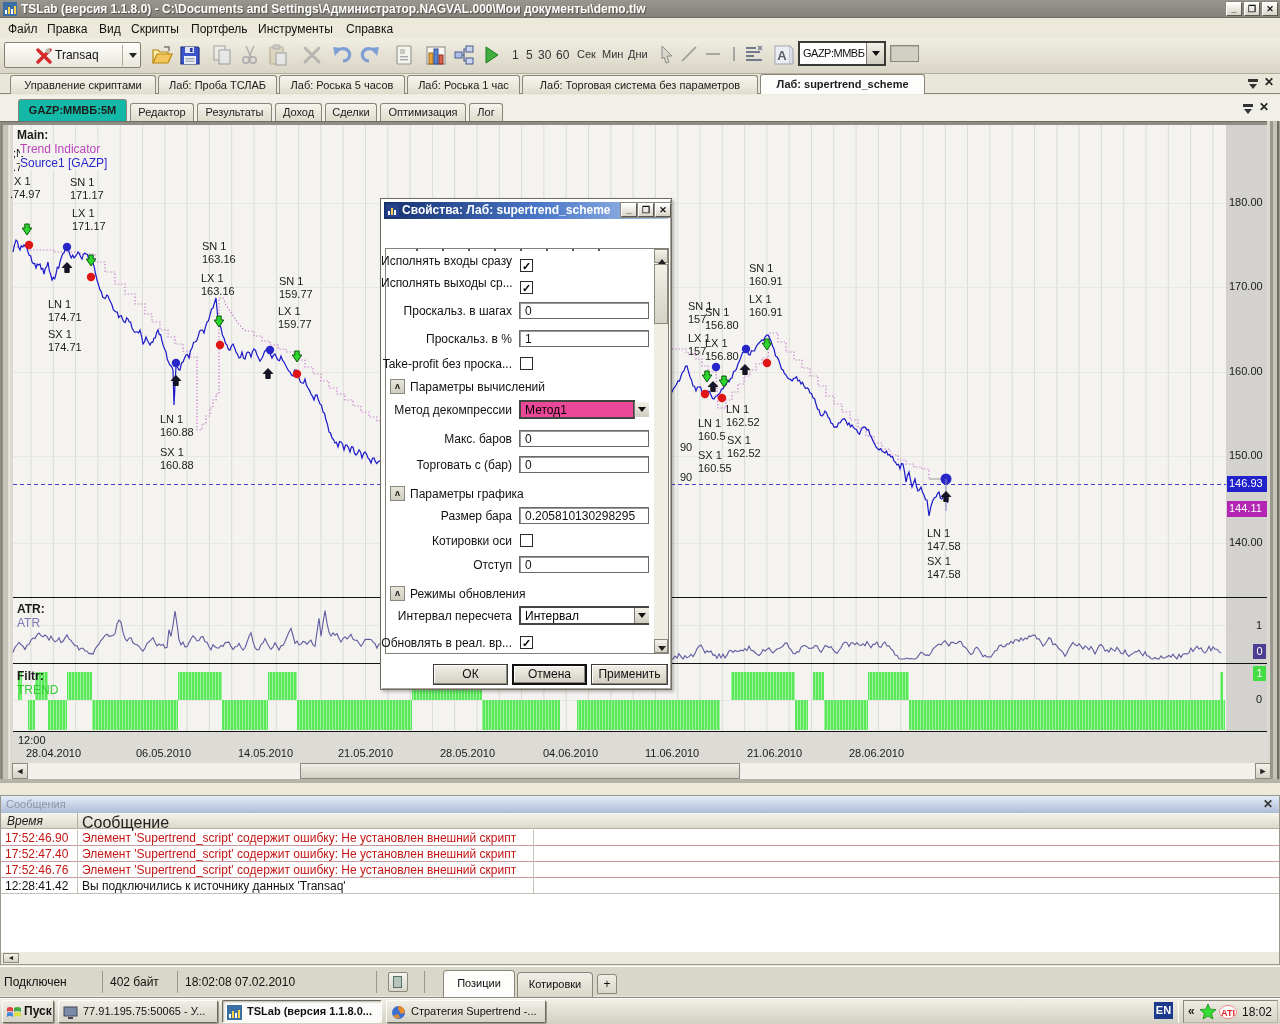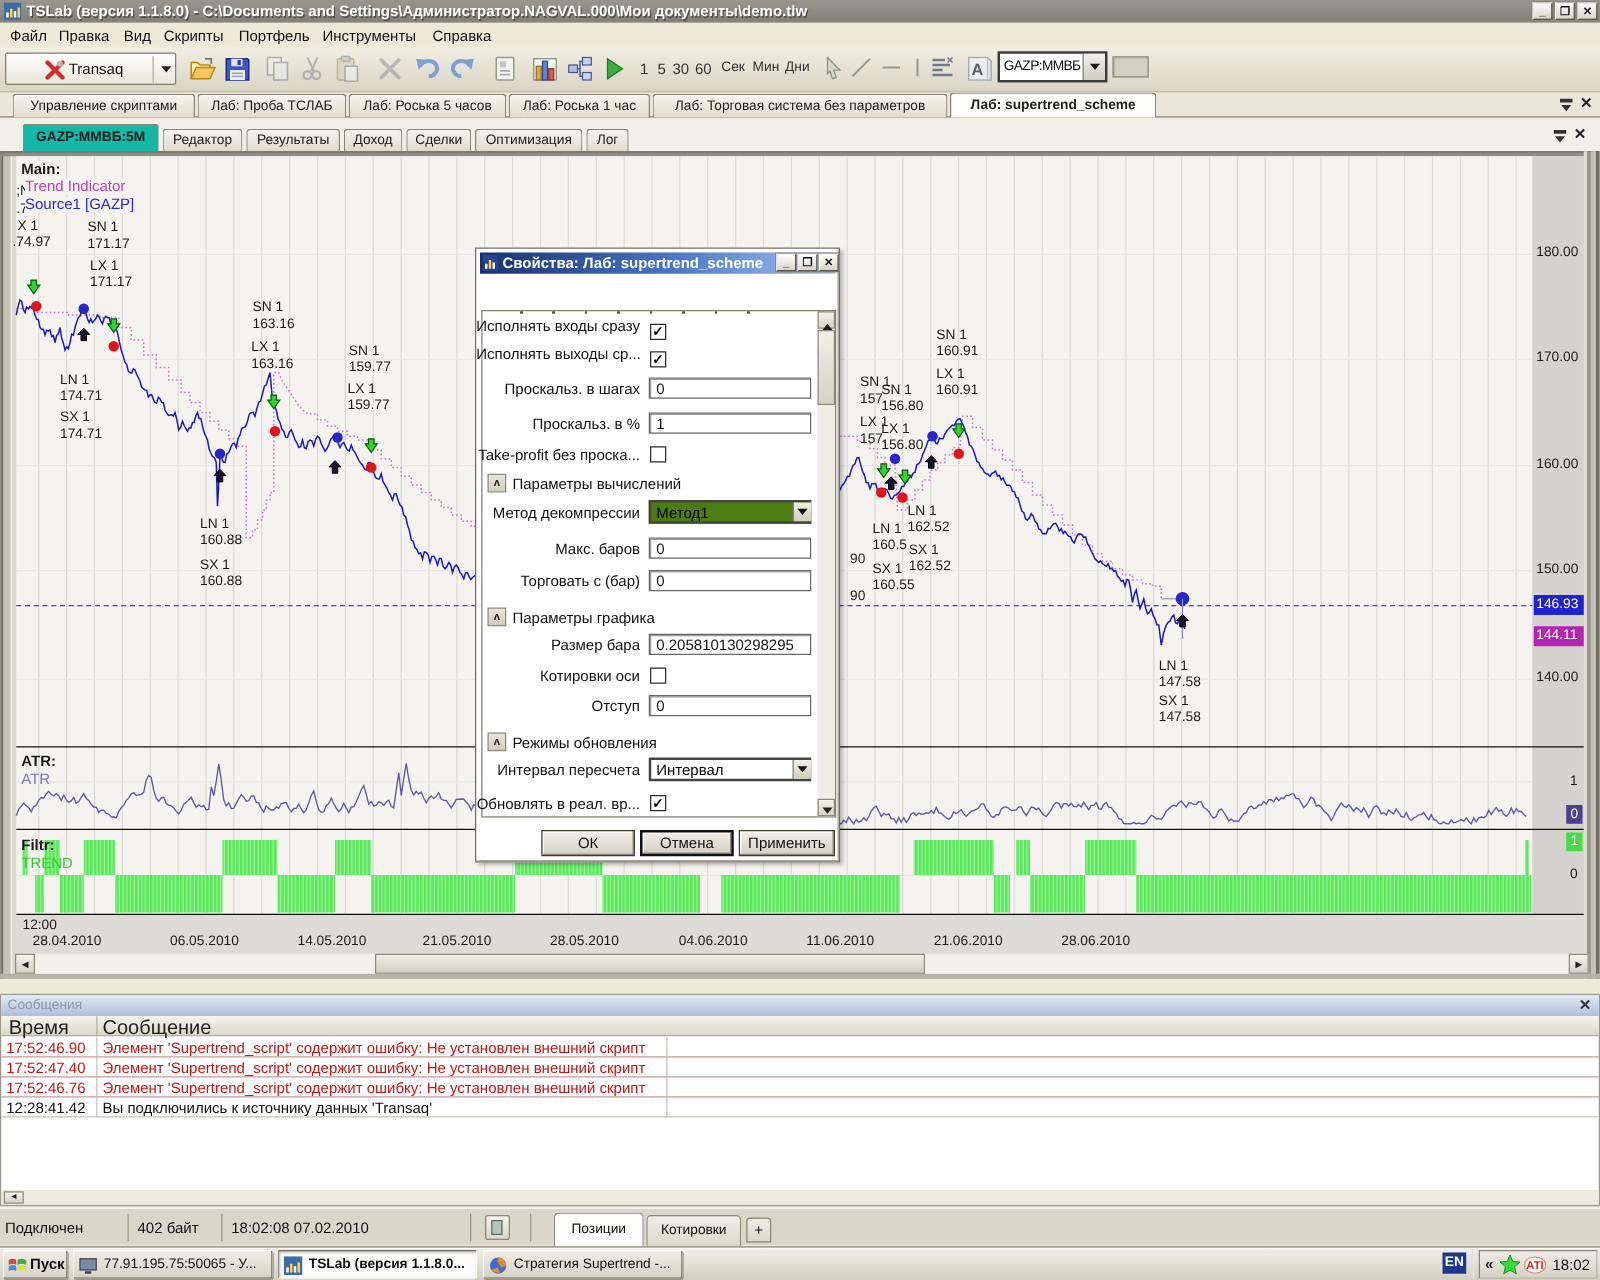--- a/index.html
+++ b/index.html
@@ -450,21 +450,21 @@
   <div class="cbx" style="top:82px;">✓</div>
   <div class="row-lbl" style="left:0px;top:105px;width:131px;">Проскальз. в шагах</div>
   <div class="din" style="top:103px;left:138px;">0</div>
   <div class="row-lbl" style="left:0px;top:133px;width:131px;">Проскальз. в %</div>
   <div class="din" style="top:131px;left:138px;">1</div>
   <div class="row-lbl" style="left:0px;top:158px;width:131px;">Take-profit без проска...</div>
   <div class="cbx" style="top:158px;">&nbsp;</div>
   <div class="grpbtn" style="top:180px;left:9px;">ᴧ</div>
   <div class="grplbl" style="top:181px;left:29px;">Параметры вычислений</div>
   <div class="row-lbl" style="left:0px;top:204px;width:131px;">Метод декомпрессии</div>
-  <div class="abs" style="top:201px;left:138px;width:130px;height:19px;border:2px solid #444440;background:#4d7c0f;padding-left:16px;">
+  <div class="abs" style="top:201px;left:138px;width:116px;height:19px;border:2px solid #444440;background:#ec4899;padding-left:16px;">
     <span class="abs" style="left:4px;top:1px;font-size:12px;">Метод1</span>
     <div class="abs" style="left:113px;top:0;width:15px;height:15px;background:linear-gradient(#f2f0e8,#cfccc0);border-left:1px solid #777;">
         <div class="abs" style="left:3px;top:5px;width:0;height:0;border:4px solid transparent;border-top:5px solid #111;"></div>
       </div>
   </div>
   <div class="row-lbl" style="left:0px;top:233px;width:131px;">Макс. баров</div>
   <div class="din" style="top:231px;left:138px;">0</div>
   <div class="row-lbl" style="left:0px;top:259px;width:131px;">Торговать с (бар)</div>
   <div class="din" style="top:257px;left:138px;">0</div>
   <div class="grpbtn" style="top:287px;left:9px;">ᴧ</div>
@@ -491,21 +491,21 @@
   <div class="btn" style="left:131px;top:465px;width:75px;border:2px solid #111;line-height:17px;">Отмена</div>
   <div class="btn" style="left:210px;top:465px;width:77px;">Применить</div>
 </div>
 
 <div class="abs" style="left:0;top:795px;width:1280px;height:170px;background:#fff;border:1px solid #9a988c;">
   <div class="abs" style="left:0;top:0;width:1278px;height:17px;background:linear-gradient(#e3ebf7,#aebdd6);">
     <span class="abs" style="left:5px;top:2px;font-size:11px;color:#8a96a8;">Сообщения</span>
     <span class="abs" style="left:1262px;top:1px;font-size:12px;font-weight:bold;color:#333;">✕</span>
   </div>
   <div class="abs" style="left:0;top:17px;width:1278px;height:16px;background:linear-gradient(#f6f4ec,#dbd8cb);border-bottom:1px solid #b3b0a2;">
-    <span class="abs" style="left:6px;top:1px;font-size:16px;color:#222;">Время</span>
+    <span class="abs" style="left:6px;top:1px;font-size:12px;color:#222;font-style:italic;">Время</span>
     <span class="abs" style="left:81px;top:1px;font-size:16px;color:#222;">Сообщение</span>
     <div class="abs" style="left:76px;top:0;width:1px;height:16px;background:#b3b0a2;"></div>
   </div>
 
   <div class="abs" style="left:0;top:34px;width:1278px;height:16px;border-bottom:1px solid #c89a9a;">
     <span class="abs" style="left:4px;top:1px;font-size:12px;color:#c41414;">17:52:46.90</span>
     <span class="abs" style="left:81px;top:1px;font-size:12px;color:#c41414;">Элемент 'Supertrend_script' содержит ошибку: Не установлен внешний скрипт</span>
   </div>
   <div class="abs" style="left:0;top:50px;width:1278px;height:16px;border-bottom:1px solid #c89a9a;">
     <span class="abs" style="left:4px;top:1px;font-size:12px;color:#c41414;">17:52:47.40</span>

